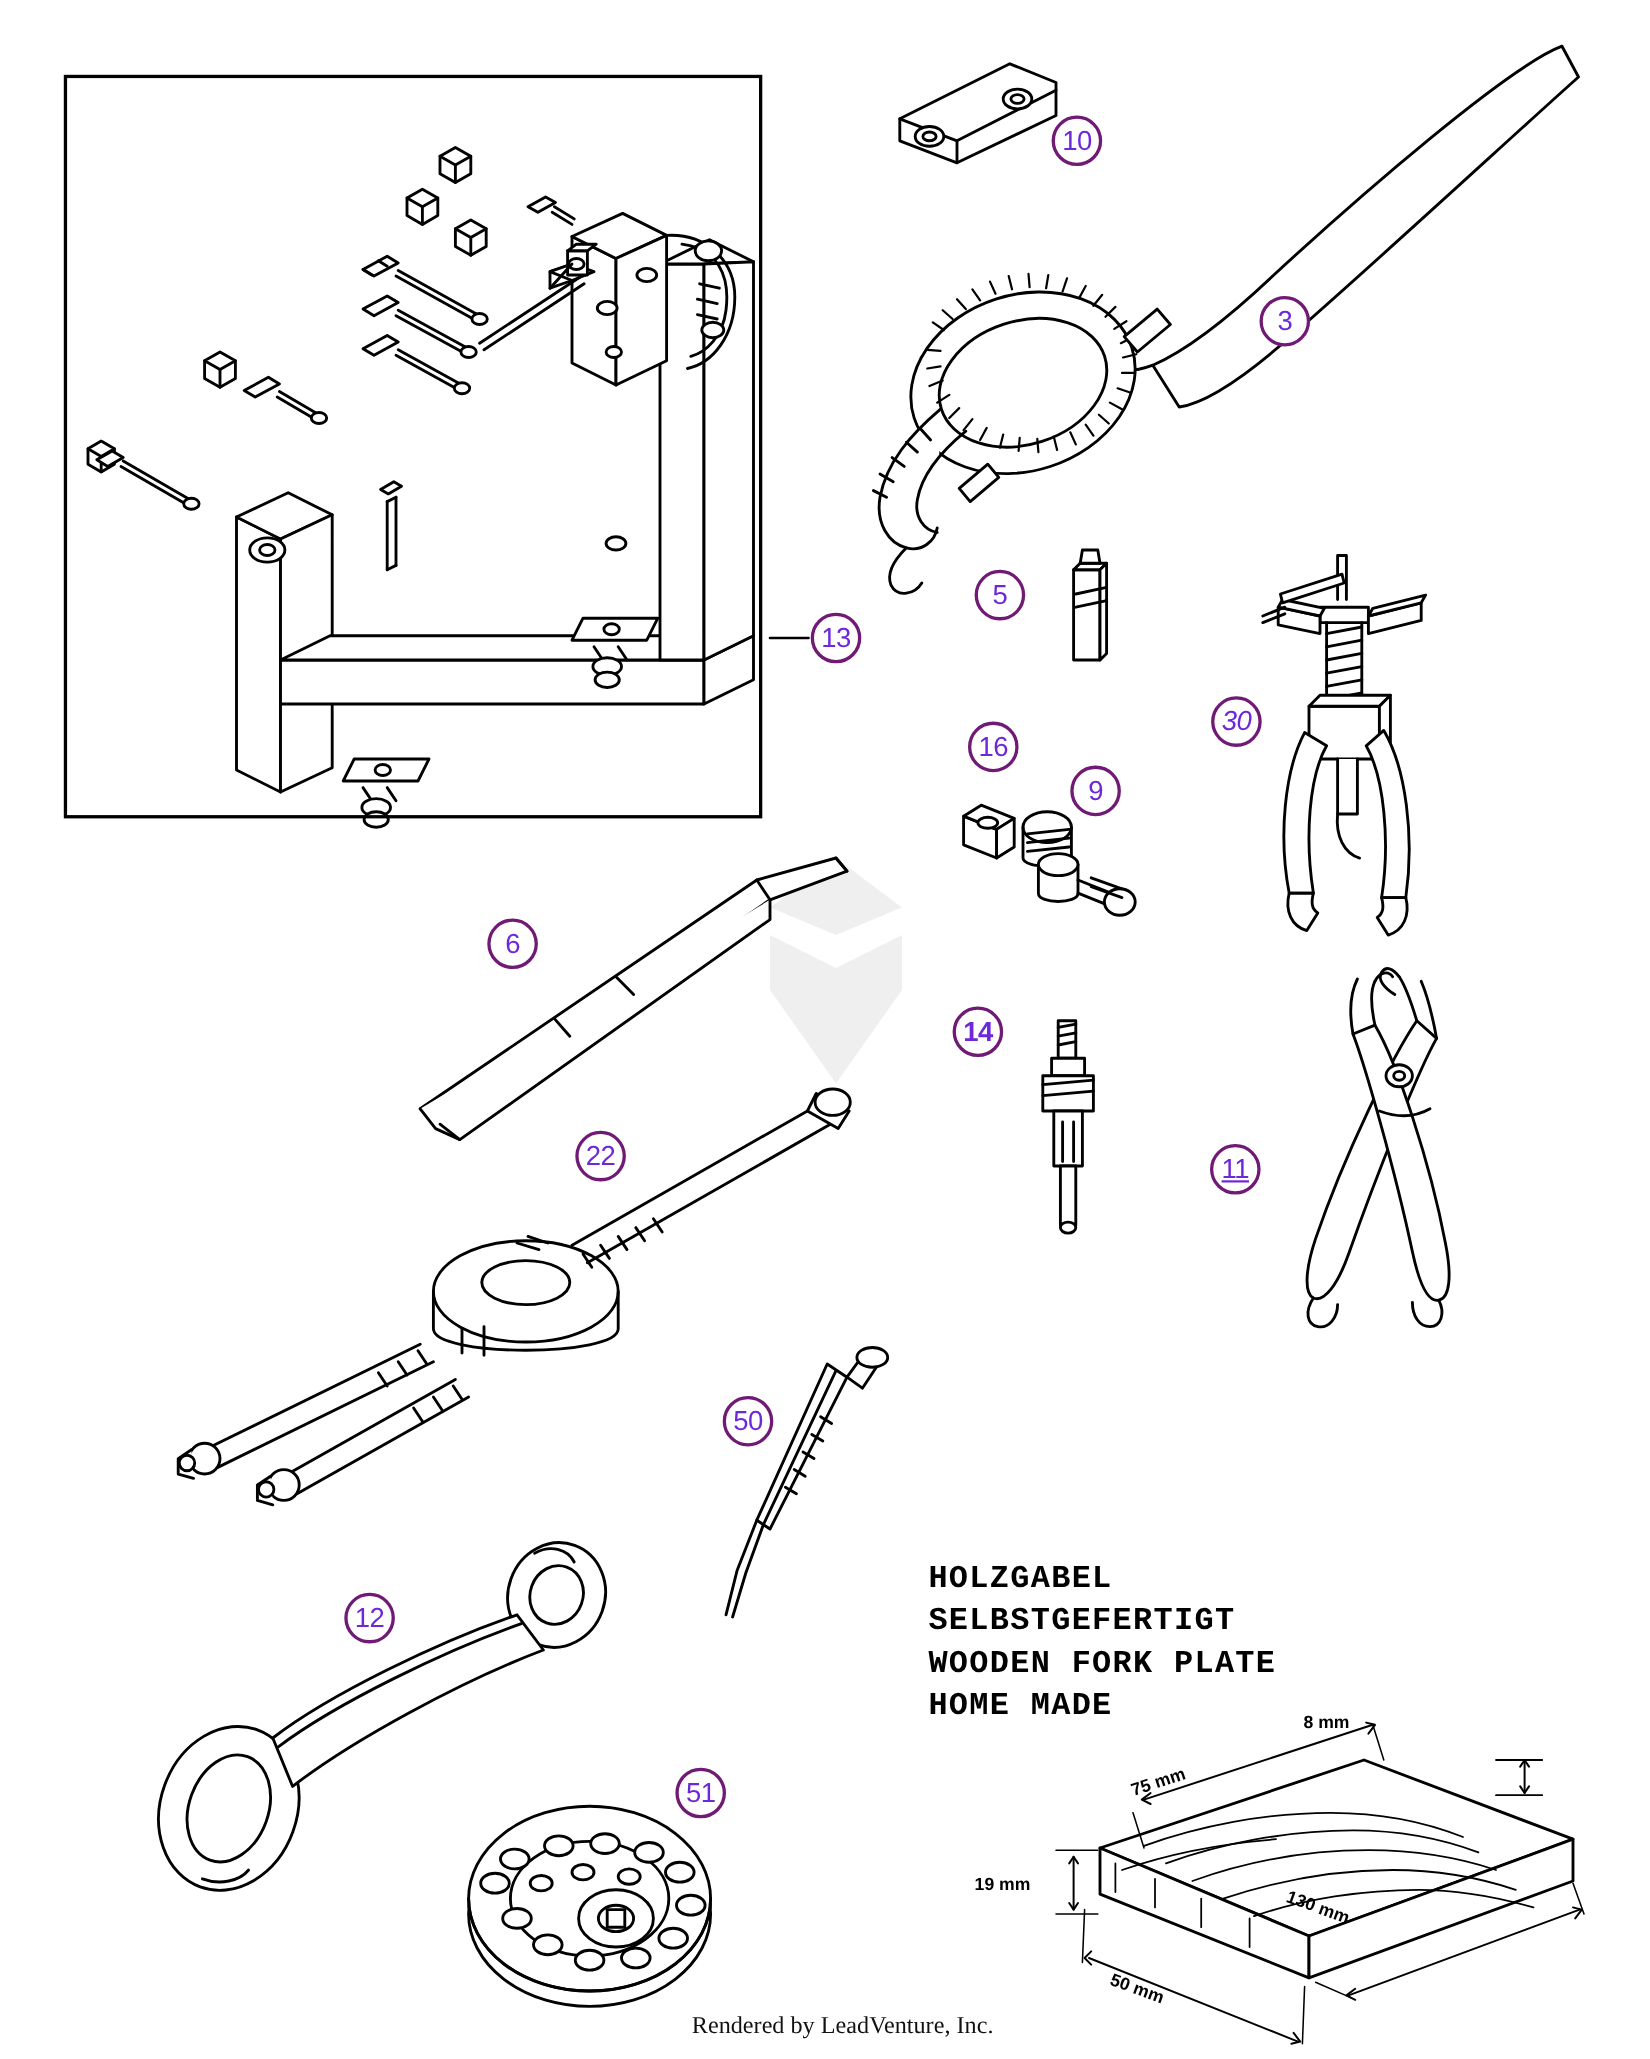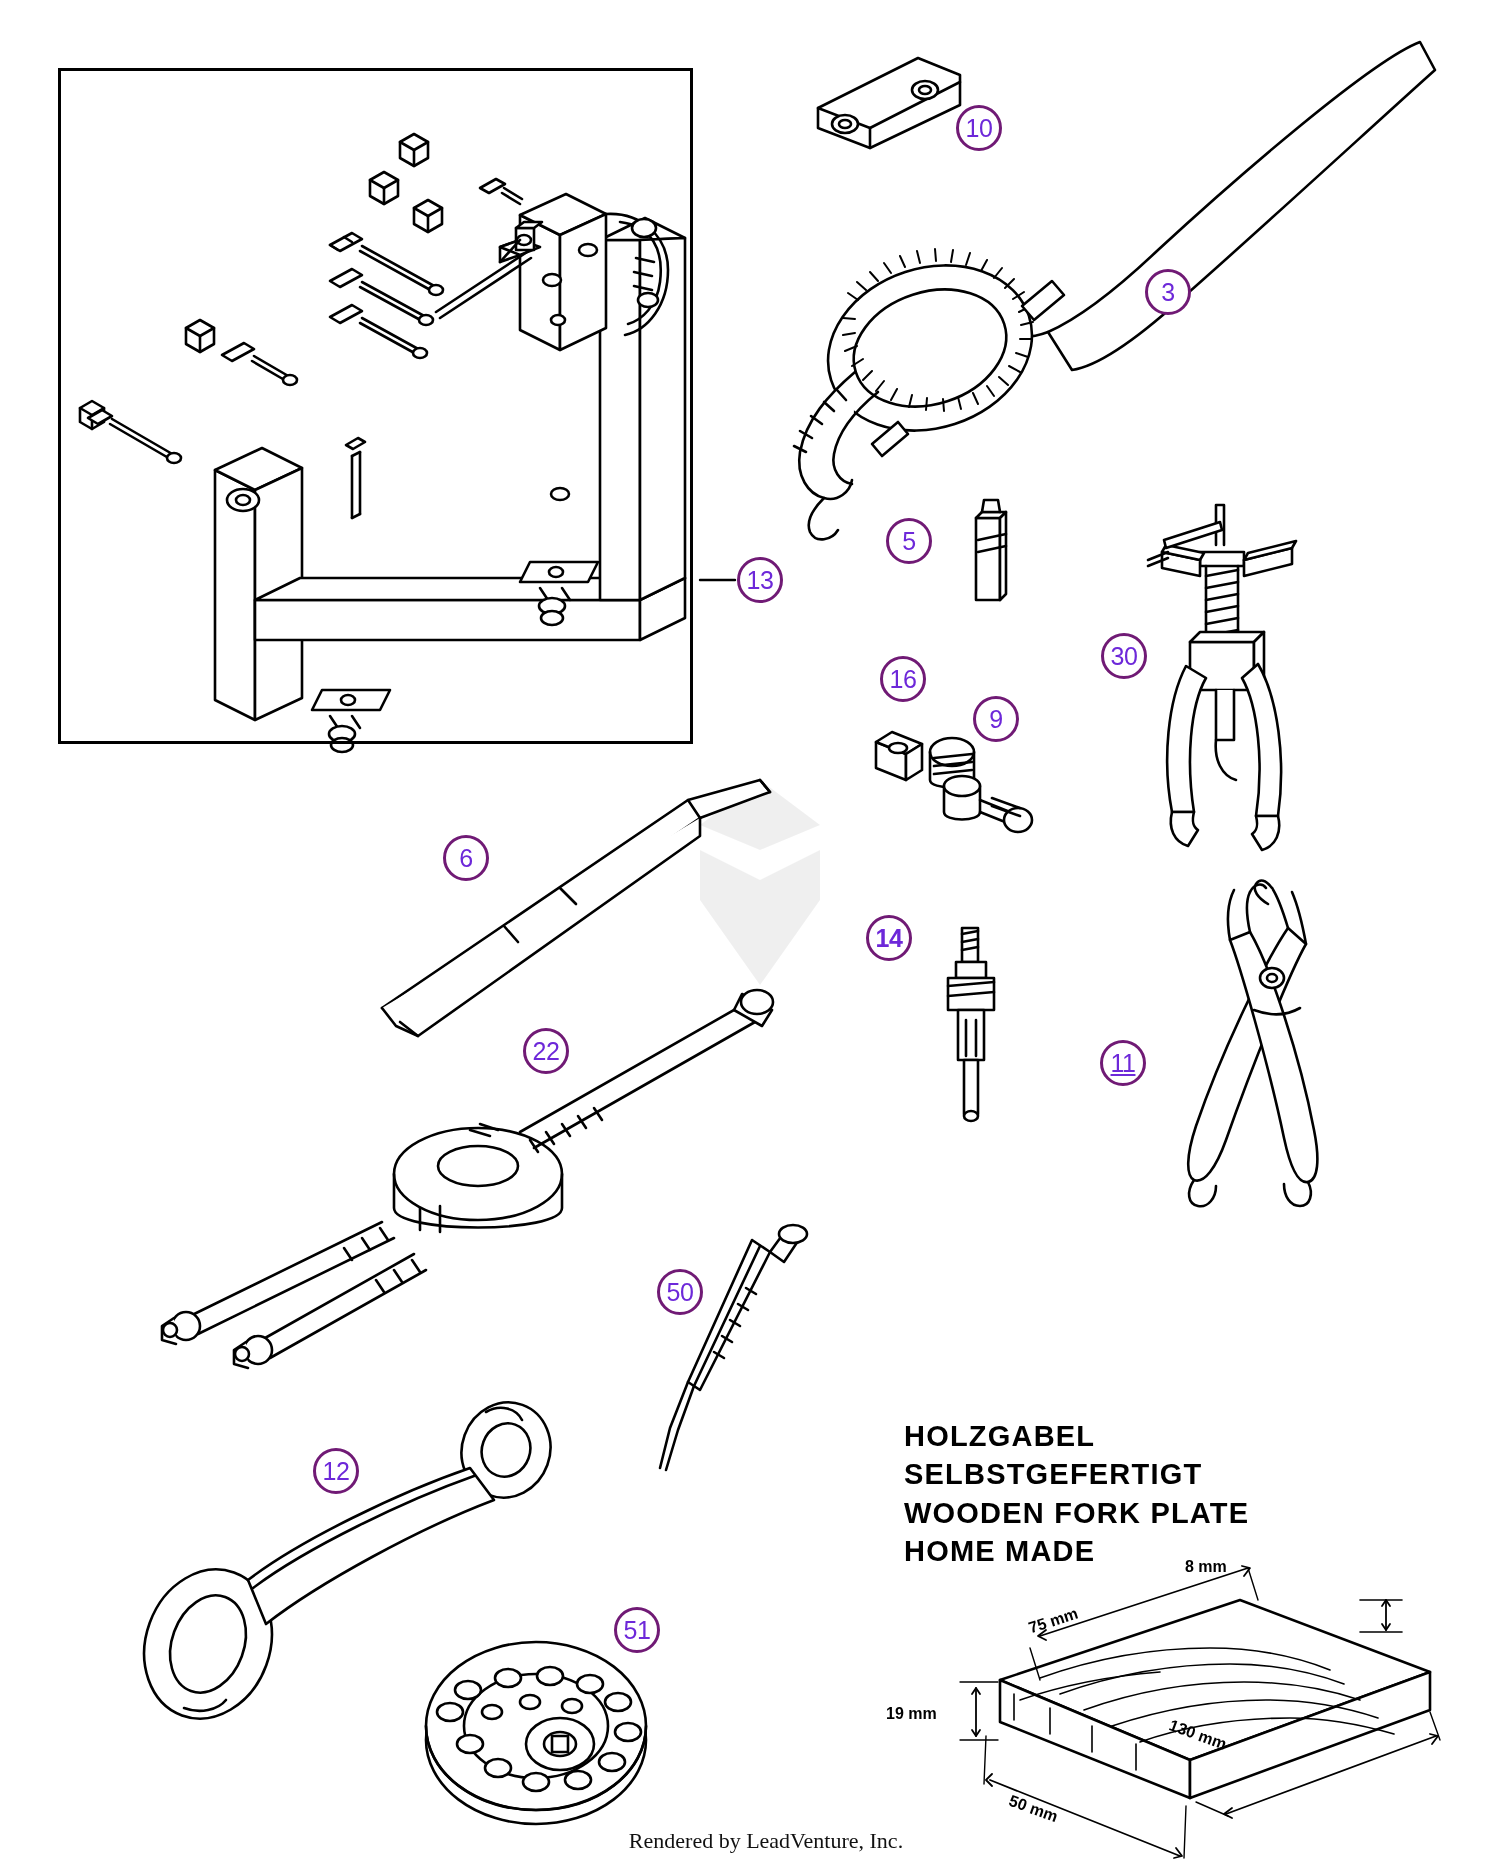--- a/index.html
+++ b/index.html
@@ -462,26 +462,26 @@
   <div class="callout" style="left:1145px; top:269px;">3</div>
   <div class="callout" style="left:886px;  top:518px;">5</div>
   <div class="callout" style="left:443px;  top:835px;">6</div>
   <div class="callout" style="left:973px;  top:696px;">9</div>
   <div class="callout" style="left:956px;  top:105px;">10</div>
   <div class="callout" style="left:1100px; top:1040px;text-decoration:underline;">11</div>
   <div class="callout" style="left:313px;  top:1448px;">12</div>
   <div class="callout" style="left:737px;  top:557px;">13</div>
   <div class="callout" style="left:866px;  top:915px;font-weight:bold;">14</div>
   <div class="callout" style="left:880px;  top:656px;">16</div>
-  <div class="callout" style="left:1101px; top:633px;">30</div>
+  <div class="callout" style="left:1101px; top:633px;font-style:italic;">30</div>
   <div class="callout" style="left:523px;  top:1028px;">22</div>
   <div class="callout" style="left:657px;  top:1269px;">50</div>
   <div class="callout" style="left:614px;  top:1607px;">51</div>
 
-  <div class="note-block" style="left:904px; top:1417px;">HOLZGABEL
+  <div class="note-block" style="left:844px; top:1417px;font-family:Liberation Mono, monospace;">HOLZGABEL
 SELBSTGEFERTIGT
 WOODEN FORK PLATE
 HOME MADE</div>
 
   <div class="dimlabel" style="left:1185px; top:1558px;">8 mm</div>
   <div class="dimlabel" style="left:1028px; top:1612px; transform:rotate(-18deg);">75 mm</div>
   <div class="dimlabel" style="left:1168px; top:1726px; transform:rotate(20deg);">130 mm</div>
   <div class="dimlabel" style="left:886px;  top:1705px;">19 mm</div>
   <div class="dimlabel" style="left:1008px; top:1800px; transform:rotate(20deg);">50 mm</div>
 

